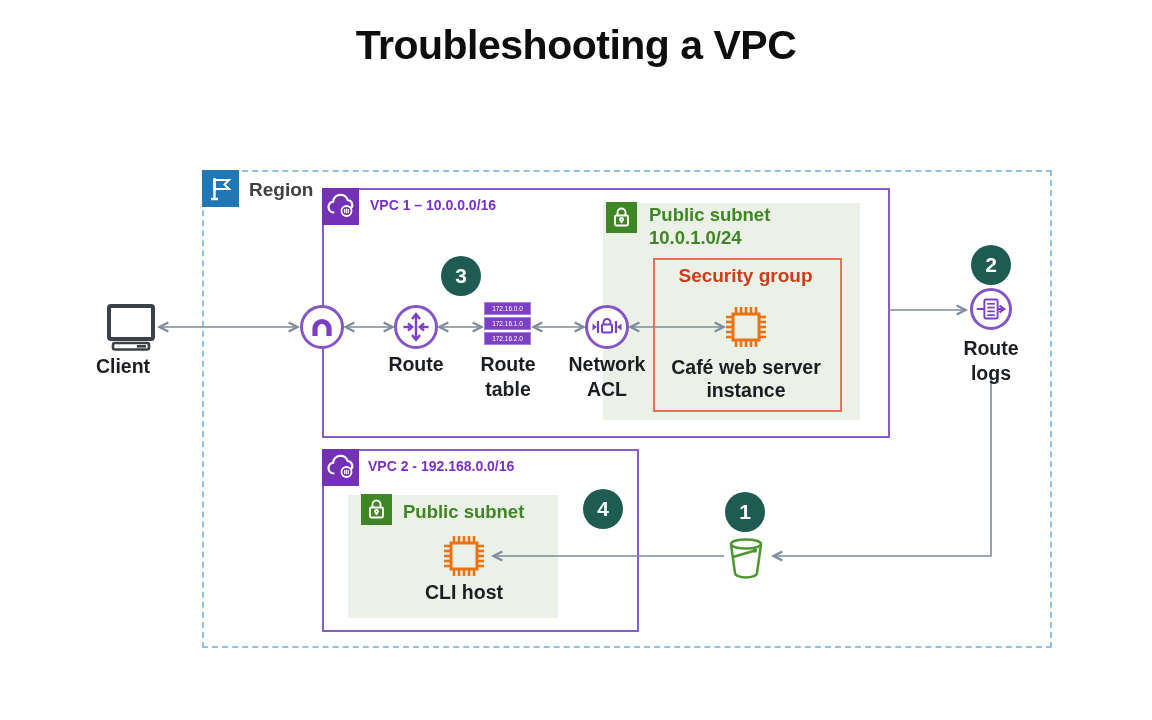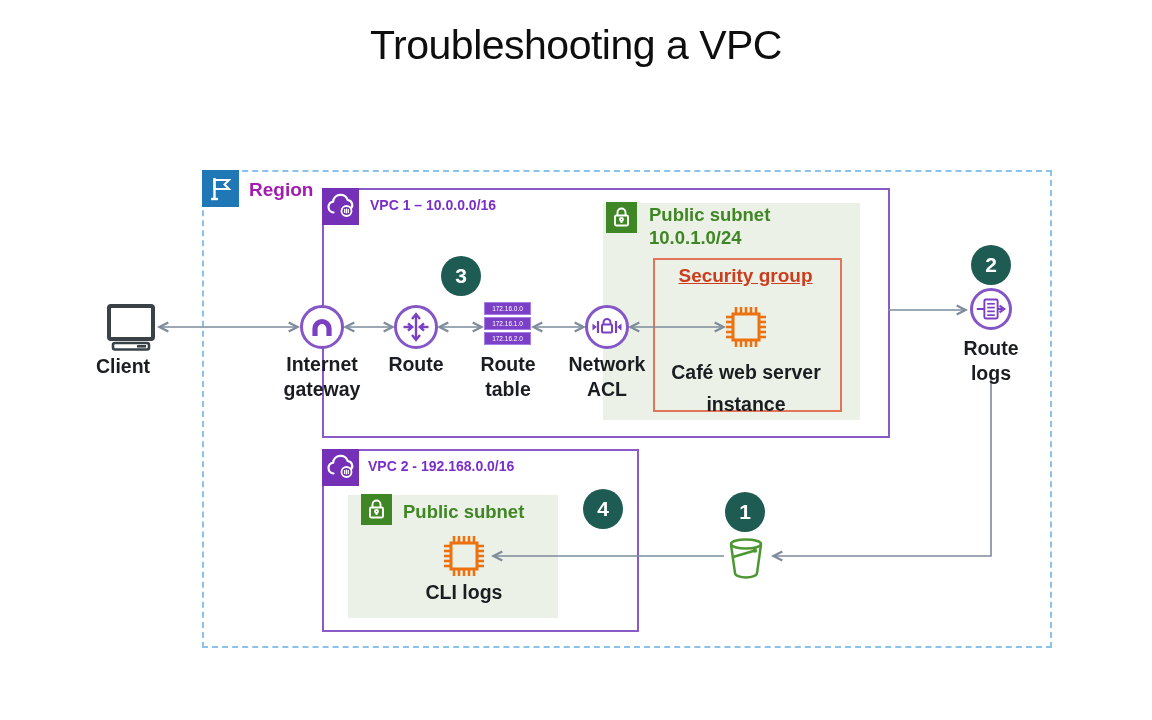--- a/index.html
+++ b/index.html
@@ -6,26 +6,26 @@
   #canvas{position:relative;width:1152px;height:720px;background:#ffffff;overflow:hidden;
           font-family:"Liberation Sans", sans-serif;color:#16191F;}
   .abs{position:absolute;}
   
   .layer-box{z-index:1;}
   #connector-overlay{z-index:2;position:absolute;left:0;top:0;pointer-events:none;}
   .node{z-index:3;}
   .badge{z-index:4;}
 
   #page-title{left:0;top:22px;width:1152px;text-align:center;
-              font-size:41px;font-weight:normal;color:#0e0e0e;letter-spacing:-0.5px;}
+              font-size:41px;font-weight:bold;color:#0e0e0e;letter-spacing:-0.5px;}
 
   
   #region-box{left:202px;top:170px;width:846px;height:474px;border:2px dashed #8CC2E9;}
   #flag-badge{left:202px;top:170px;width:37px;height:37px;background:#1F78B5;z-index:2;}
-  #region-label{left:249px;top:179px;font-size:19px;font-weight:bold;color:#a21caf;z-index:2;}
+  #region-label{left:249px;top:179px;font-size:19px;font-weight:bold;color:#404040;z-index:2;}
 
   
   .vpc-border{border:2px solid #8A5BC8;background:transparent;}
   #vpc1-box{left:322px;top:188px;width:564px;height:246px;}
   #vpc2-box{left:322px;top:449px;width:313px;height:179px;}
   .vpc-icon{width:37px;height:37px;background:#7430B6;z-index:2;}
   #vpc1-icon{left:322px;top:188px;}
   #vpc2-icon{left:322px;top:449px;}
   .vpc-label{font-size:14px;font-weight:bold;color:#7B2FC9;z-index:2;white-space:nowrap;}
   #vpc1-label{left:370px;top:197px;}
@@ -37,21 +37,21 @@
   #subnet2-box{left:348px;top:495px;width:210px;height:123px;}
   .subnet-icon{width:31px;height:31px;background:#3F8624;z-index:2;}
   #subnet1-icon{left:606px;top:202px;}
   #subnet2-icon{left:361px;top:494px;}
   .subnet-label{font-size:18.5px;font-weight:bold;color:#3F8624;line-height:23px;z-index:2;white-space:nowrap;}
   #subnet1-label{left:649px;top:203px;}
   #subnet2-label{left:403px;top:500px;}
 
   
   #sg-box{left:653px;top:258px;width:185px;height:150px;border:2px solid #E2745A;z-index:1;}
-  #sg-label{left:653px;top:265px;width:185px;text-align:center;font-size:19px;font-weight:bold;color:#CD3C1D;z-index:2;text-decoration:underline;}
+  #sg-label{left:653px;top:265px;width:185px;text-align:center;font-size:19px;font-weight:bold;color:#CD3C1D;z-index:2;}
 
   
   .node-circle{width:44px;height:44px;border-radius:50%;background:#ffffff;border:3px solid #8456C6;
                box-sizing:border-box;display:flex;align-items:center;justify-content:center;}
   
   .node-label{font-size:19.5px;font-weight:bold;color:#1a1d21;text-align:center;line-height:25px;z-index:3;}
 
   
   #route-table-icon{left:484px;top:302px;width:47px;display:flex;flex-direction:column;gap:2px;}
   .rt-row{height:13px;background:#7C3FC8;border:1px solid #A47EE2;box-sizing:border-box;
@@ -166,21 +166,20 @@
       <rect x="33" y="43" width="9" height="2.6" fill="#3A4147"></rect>
     </svg>
   </div>
   <div class="abs node-label" style="left:88px;top:354px;width:70px;">Client</div>
 
   <div class="abs node node-circle" style="left:300px;top:305px;">
     <svg width="38" height="38" viewBox="0 0 38 38">
       <path d="M12,28 v-7.5 a7,7 0 0 1 14,0 V28" fill="none" stroke="#7B3FC4" stroke-width="5.2" stroke-linejoin="round"></path>
     </svg>
   </div>
-  <div class="abs node-label" style="left:272px;top:352px;width:100px;">Internet gateway</div>
 
   <div class="abs node node-circle" style="left:394px;top:305px;">
     <svg width="38" height="38" viewBox="0 0 38 38">
       <g stroke="#7B3FC4" stroke-width="2.4" fill="none">
         <line x1="19" y1="7" x2="19" y2="31"></line>
         <path d="M15,11 L19,6.2 L23,11"></path>
         <path d="M15,27 L19,31.8 L23,27"></path>
         <line x1="6.5" y1="19" x2="14" y2="19"></line>
         <path d="M11,15.5 L15.2,19 L11,22.5"></path>
         <line x1="31.5" y1="19" x2="24" y2="19"></line>
@@ -231,21 +230,21 @@
           <line x1="8" y1="33" x2="15" y2="33"></line>
           <line x1="8" y1="38" x2="15" y2="38"></line>
         <line x1="41" y1="18" x2="48" y2="18"></line>
           <line x1="41" y1="23" x2="48" y2="23"></line>
           <line x1="41" y1="28" x2="48" y2="28"></line>
           <line x1="41" y1="33" x2="48" y2="33"></line>
           <line x1="41" y1="38" x2="48" y2="38"></line>
       </g>
     </svg>
   </div>
-  <div class="abs node-label" style="left:661px;top:356px;width:170px;line-height:32px;">Café web server instance</div>
+  <div class="abs node-label" style="left:661px;top:356px;width:170px;line-height:23px;">Café web server instance</div>
 
   <div class="abs node node-circle" style="left:970px;top:288px;width:42px;height:42px;">
     <svg width="36" height="36" viewBox="0 0 38 38">
       <line x1="4" y1="19" x2="31" y2="19" stroke="#7B3FC4" stroke-width="2.2"></line>
       <path d="M28,15.5 L33,19 L28,22.5" fill="none" stroke="#7B3FC4" stroke-width="2.2"></path>
       <rect x="12" y="9" width="14" height="20" rx="1.5" fill="#ffffff" stroke="#7B3FC4" stroke-width="2"></rect>
       <g stroke="#7B3FC4" stroke-width="1.8">
         <line x1="15" y1="13.5" x2="23" y2="13.5"></line>
         <line x1="15" y1="17.5" x2="23" y2="17.5"></line>
         <line x1="15" y1="21.5" x2="23" y2="21.5"></line>
@@ -286,20 +285,20 @@
           <line x1="8" y1="33" x2="15" y2="33"></line>
           <line x1="8" y1="38" x2="15" y2="38"></line>
         <line x1="41" y1="18" x2="48" y2="18"></line>
           <line x1="41" y1="23" x2="48" y2="23"></line>
           <line x1="41" y1="28" x2="48" y2="28"></line>
           <line x1="41" y1="33" x2="48" y2="33"></line>
           <line x1="41" y1="38" x2="48" y2="38"></line>
       </g>
     </svg>
   </div>
-  <div class="abs node-label" style="left:414px;top:580px;width:100px;">CLI logs</div>
+  <div class="abs node-label" style="left:414px;top:580px;width:100px;">CLI host</div>
 
   <div id="badge-3" class="abs badge">3</div>
   <div id="badge-2" class="abs badge">2</div>
   <div id="badge-1" class="abs badge">1</div>
   <div id="badge-4" class="abs badge">4</div>
 
 </div>
 
 </body></html>

